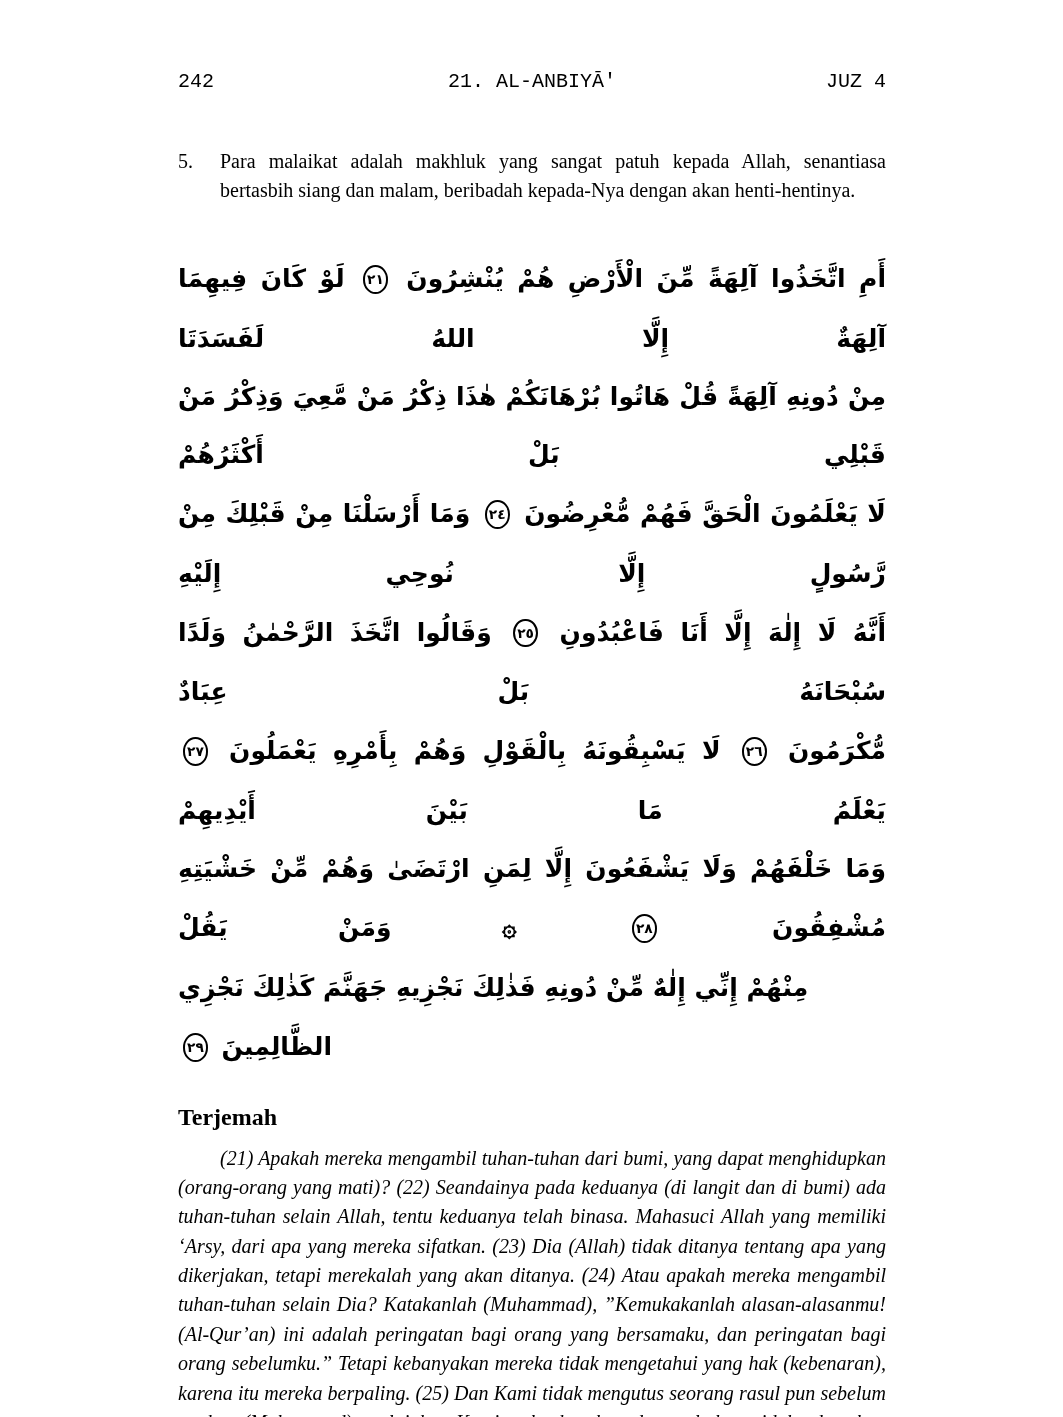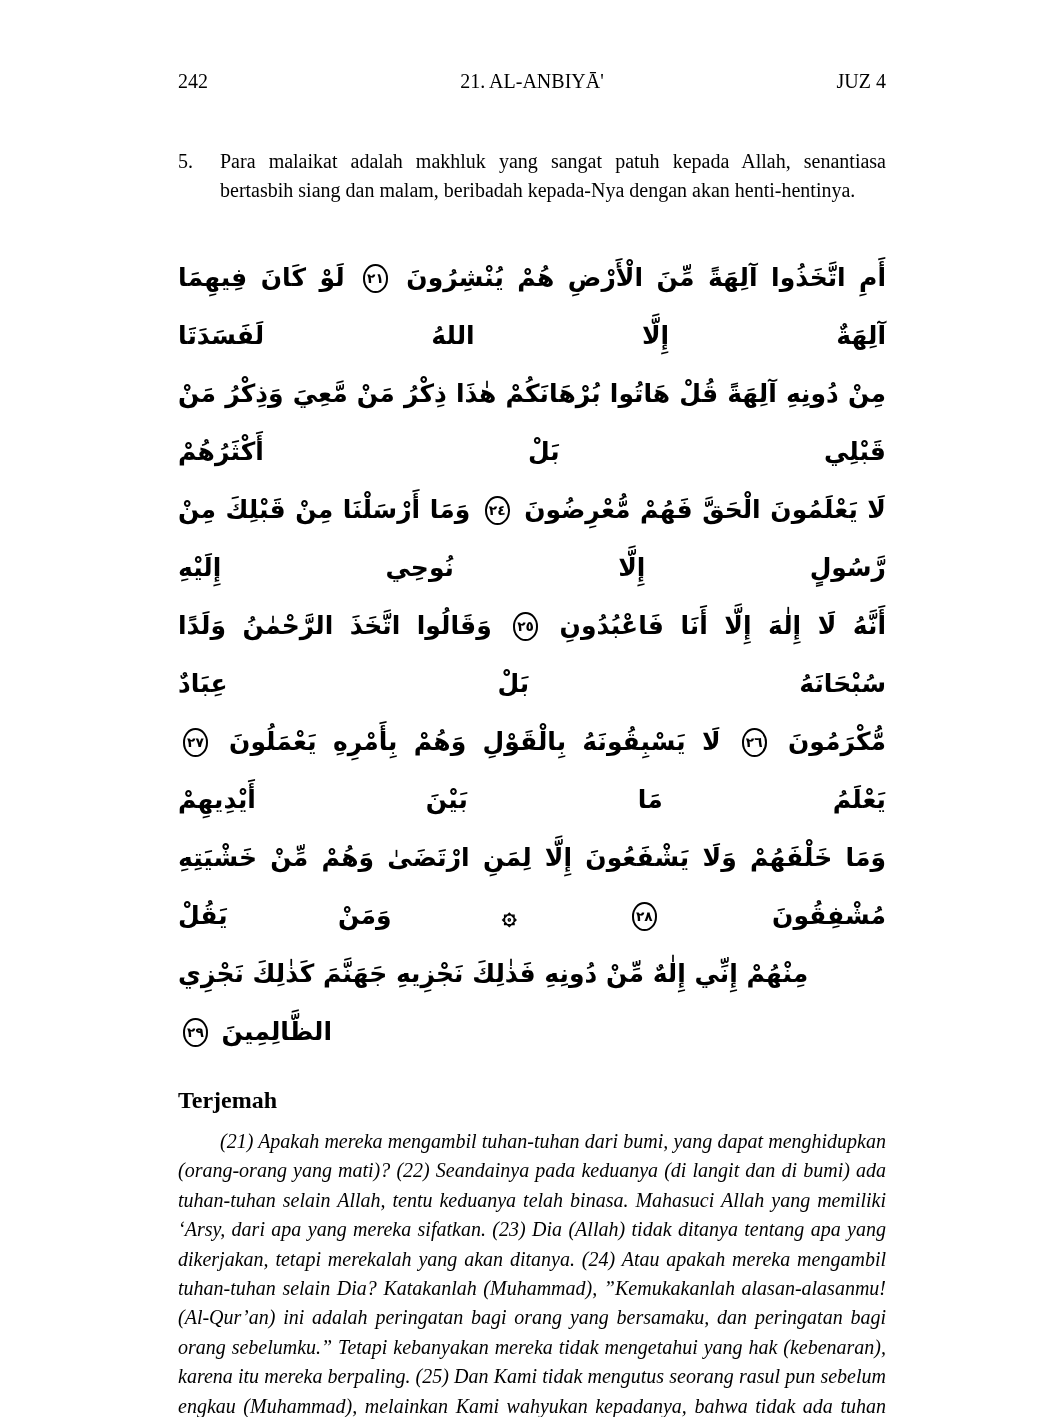--- a/index.html
+++ b/index.html
@@ -16,20 +16,21 @@
     color: #000000;
     padding: 70px 177px 0 178px;
     font-family: "Liberation Serif", serif;
     overflow: hidden;
   }
   .page-head {
     display: flex;
     justify-content: space-between;
     align-items: flex-end;
     font-size: 20px;
+    font-family: Liberation Mono, monospace;
   }
   .page-head .center { flex: 1; text-align: center; }
   .page-head .left  { width: 90px; text-align: left; }
   .page-head .right { width: 90px; text-align: right; }
 
   .point {
     display: flex;
     margin-top: 54px;
     font-size: 20px;
     line-height: 1.45;
@@ -66,21 +67,21 @@
     display: inline-block;
     border: 2px solid #000;
     border-radius: 50%;
     font-size: 0.55em;
     line-height: 1.8em;
     min-width: 1.8em;
     padding: 0 2px;
     box-sizing: border-box;
     text-align: center;
     vertical-align: 0.2em;
-    margin: 0 5px;
+    margin: 16px 5px;
     font-weight: bold;
   }
 
   .terjemah-heading {
     font-size: 24px;
     font-weight: bold;
     margin: 26px 0 0 0;
   }
   .translation {
     margin: 13px 0 0 0;

